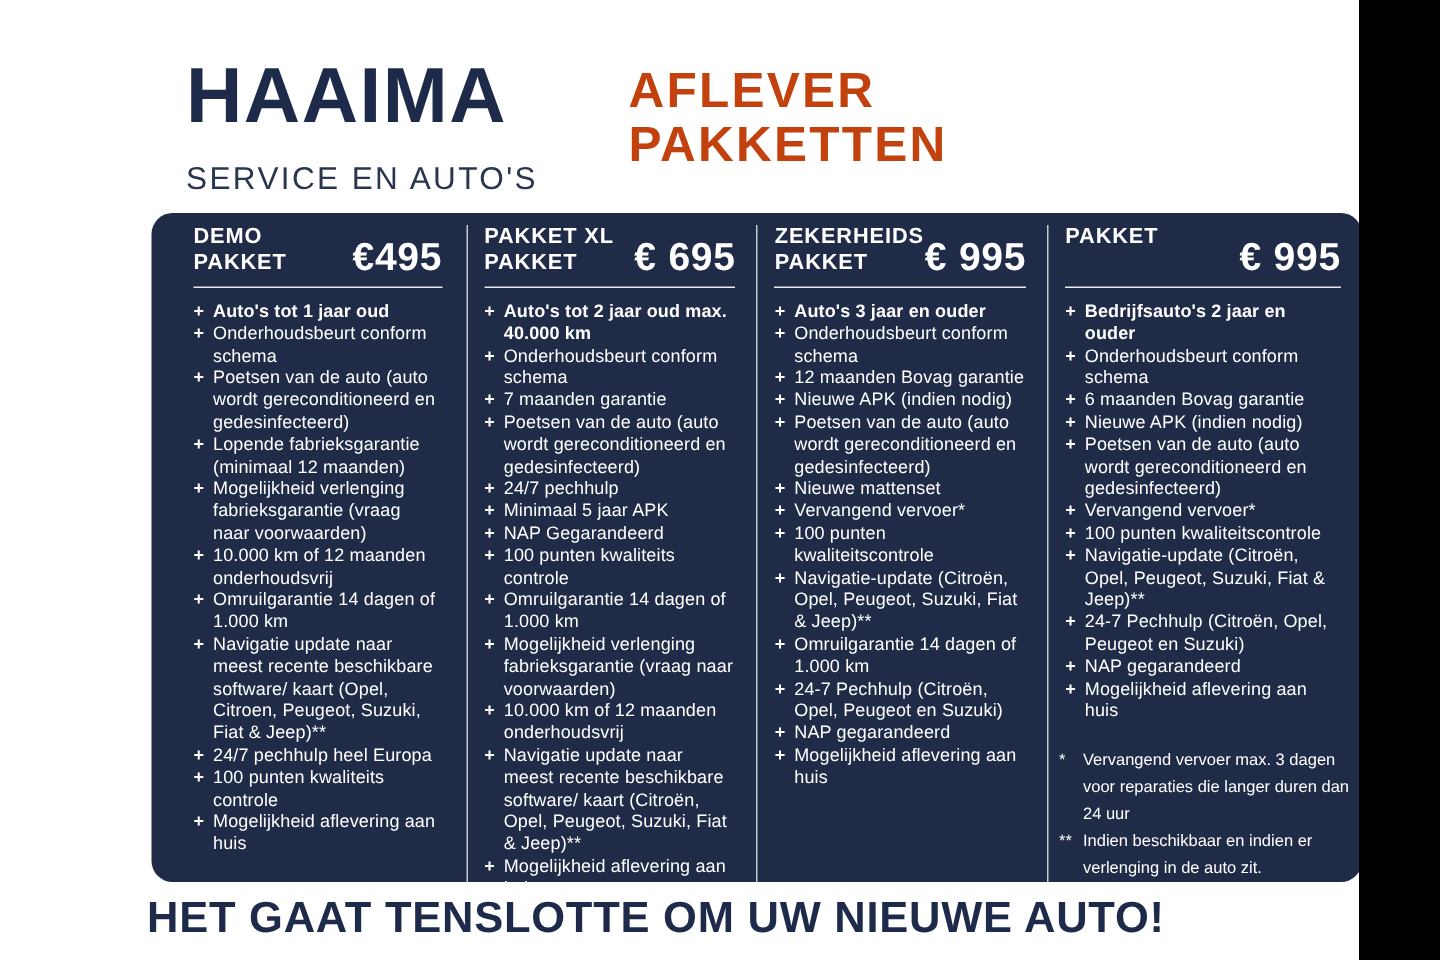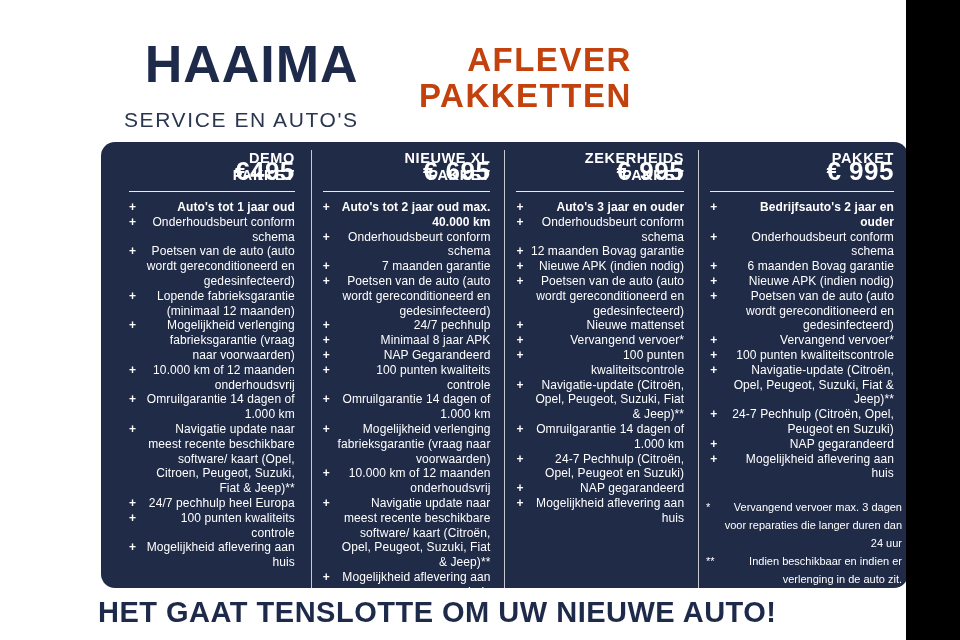--- a/index.html
+++ b/index.html
@@ -3,21 +3,20 @@
 <meta charset="utf-8">
 <style>
   * { margin: 0; padding: 0; box-sizing: border-box; }
   html, body { width: 960px; height: 640px; }
   body { font-family: "Liberation Sans", sans-serif; }
   .canvas {
     position: relative;
     width: 960px; height: 640px;
     background: #ffffff;
     overflow: hidden;
-    text-align: right;
   }
   .black-bar {
     position: absolute; top: 0; right: 0;
     width: 54px; height: 640px;
     background: #000000;
     z-index: 9;
   }
   
   .logo { position: absolute; left: 124px; top: 38px; color: #1e2a4a; }
   .logo-title {
@@ -126,33 +125,33 @@
           <li><span class="plus">+</span><span>Navigatie update naar meest recente beschikbare software/ kaart (Opel, Citroen, Peugeot, Suzuki, Fiat &amp; Jeep)**</span></li>
           <li><span class="plus">+</span><span>24/7 pechhulp heel Europa</span></li>
           <li><span class="plus">+</span><span>100 punten kwaliteits controle</span></li>
           <li><span class="plus">+</span><span>Mogelijkheid aflevering aan huis</span></li>
         </ul>
   </div>
 
   <div class="pkg-col">
     <div class="pkg-head">
       <div class="pkg-name">
-        <div>NIEUWE XL</div>
+        <div>PAKKET XL</div>
         <div>PAKKET</div>
       </div>
       <div class="pkg-price">€ 695</div>
     </div>
     <hr class="pkg-rule">
     <ul class="pkg-items">
           <li class="bold"><span class="plus">+</span><span>Auto's tot 2 jaar oud max. 40.000 km</span></li>
           <li><span class="plus">+</span><span>Onderhoudsbeurt conform schema</span></li>
           <li><span class="plus">+</span><span>7 maanden garantie</span></li>
           <li><span class="plus">+</span><span>Poetsen van de auto (auto wordt gereconditioneerd en gedesinfecteerd)</span></li>
           <li><span class="plus">+</span><span>24/7 pechhulp</span></li>
-          <li><span class="plus">+</span><span>Minimaal 8 jaar APK</span></li>
+          <li><span class="plus">+</span><span>Minimaal 5 jaar APK</span></li>
           <li><span class="plus">+</span><span>NAP Gegarandeerd</span></li>
           <li><span class="plus">+</span><span>100 punten kwaliteits controle</span></li>
           <li><span class="plus">+</span><span>Omruilgarantie 14 dagen of 1.000 km</span></li>
           <li><span class="plus">+</span><span>Mogelijkheid verlenging fabrieksgarantie (vraag naar voorwaarden)</span></li>
           <li><span class="plus">+</span><span>10.000 km of 12 maanden onderhoudsvrij</span></li>
           <li><span class="plus">+</span><span>Navigatie update naar meest recente beschikbare software/ kaart (Citroën, Opel, Peugeot, Suzuki, Fiat &amp; Jeep)**</span></li>
           <li><span class="plus">+</span><span>Mogelijkheid aflevering aan huis</span></li>
         </ul>
   </div>
 

